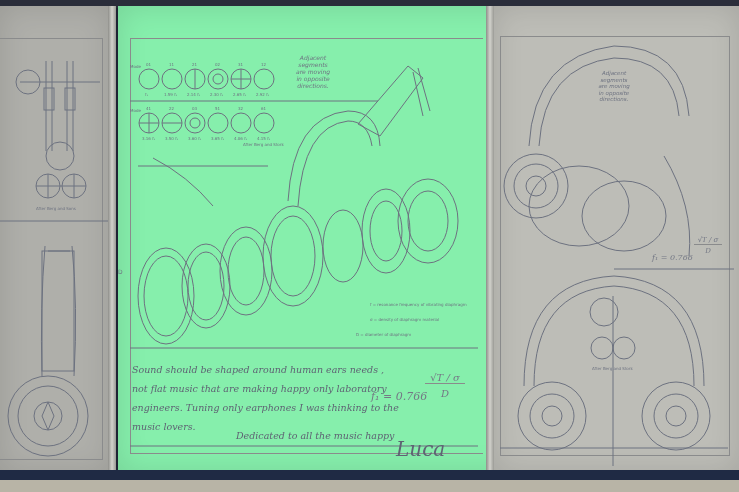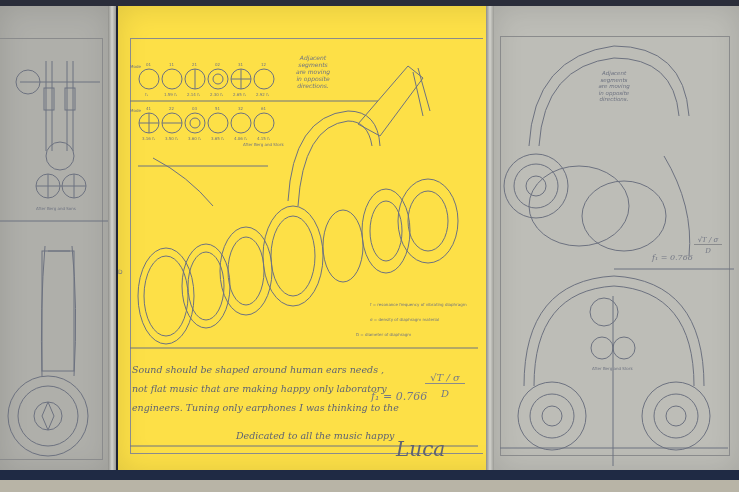--- a/index.html
+++ b/index.html
@@ -2,21 +2,21 @@
 <html><head>
 <meta charset="utf-8">
 <style>
   html,body{margin:0;padding:0;}
   body{width:739px;height:492px;overflow:hidden;background:#1e2333;position:relative;font-family:"DejaVu Sans",sans-serif;}
   .desk-top{position:absolute;left:0;top:0;width:739px;height:8px;background:#2a2d3a;}
   .desk-bottom{position:absolute;left:0;top:480px;width:739px;height:12px;background:#b8b4a6;}
   .cover-edge{position:absolute;left:0;top:470px;width:739px;height:12px;background:#1f2a44;}
   .panel{position:absolute;top:6px;height:466px;background:#b9b9b3;box-shadow:inset 0 0 30px rgba(0,0,0,0.12);}
   .p-left{left:0;width:110px;background:#afafaa;}
-  .p-mid{left:118px;width:368px;background:#fde047;padding-left:48px;}
+  .p-mid{left:118px;width:368px;background:#86efac;padding-left:48px;}
   .p-right{left:494px;width:245px;background:#bdbdb7;}
   .fold{position:absolute;top:6px;width:8px;height:466px;background:linear-gradient(90deg,#8e8e8a,#d2d2cc,#9a9a95);}
   .frame{position:absolute;border:1px solid #8a8b8c;}
   .ink{stroke:#6d7280;fill:none;stroke-width:1;}
   .small-text{position:absolute;font-size:4px;color:#6d7280;}
   .script{position:absolute;font-family:"DejaVu Serif",serif;font-style:italic;color:#5e6373;font-size:9.5px;line-height:19px;white-space:nowrap;}
   .note{position:absolute;font-family:"DejaVu Sans",sans-serif;font-style:italic;font-size:6px;line-height:7px;color:#6d7280;text-align:center;}
   .formula{position:absolute;font-family:"DejaVu Serif",serif;font-style:italic;color:#747885;}
   svg{position:absolute;left:0;top:0;}
 </style>
@@ -158,20 +158,21 @@
   <div class="small-text" style="left:0px;top:262px;font-size:6px;">D</div>
 
   <div class="small-text" style="left:252px;top:296px;">f = resonance frequency of vibrating diaphragm</div>
   <div class="small-text" style="left:252px;top:311px;">σ = density of diaphragm material</div>
   <div class="small-text" style="left:238px;top:326px;">D = diameter of diaphragm</div>
 
   <div class="script" style="left:14px;top:354px;">
     <div>Sound should be shaped around human ears needs ,</div>
     <div>not flat music that are making happy only laboratory</div>
     <div>engineers. Tuning only earphones I was thinking to the</div>
+    <div>music lovers.</div>
   </div>
 
   <div class="formula" style="left:253px;top:366px;">
     <span style="font-size:11px;position:relative;top:13px;">f₁ = 0.766</span>
     <div style="position:absolute;left:54px;top:0;width:40px;text-align:center;font-size:10px;border-bottom:1px solid #8a8b8c;">√T / σ</div>
     <div style="position:absolute;left:54px;top:16px;width:40px;text-align:center;font-size:10px;">D</div>
   </div>
 
   <div class="script" style="left:118px;top:420px;">Dedicated to all the music happy</div>
   <div class="script" style="left:278px;top:434px;font-size:20px;">Luca</div>

